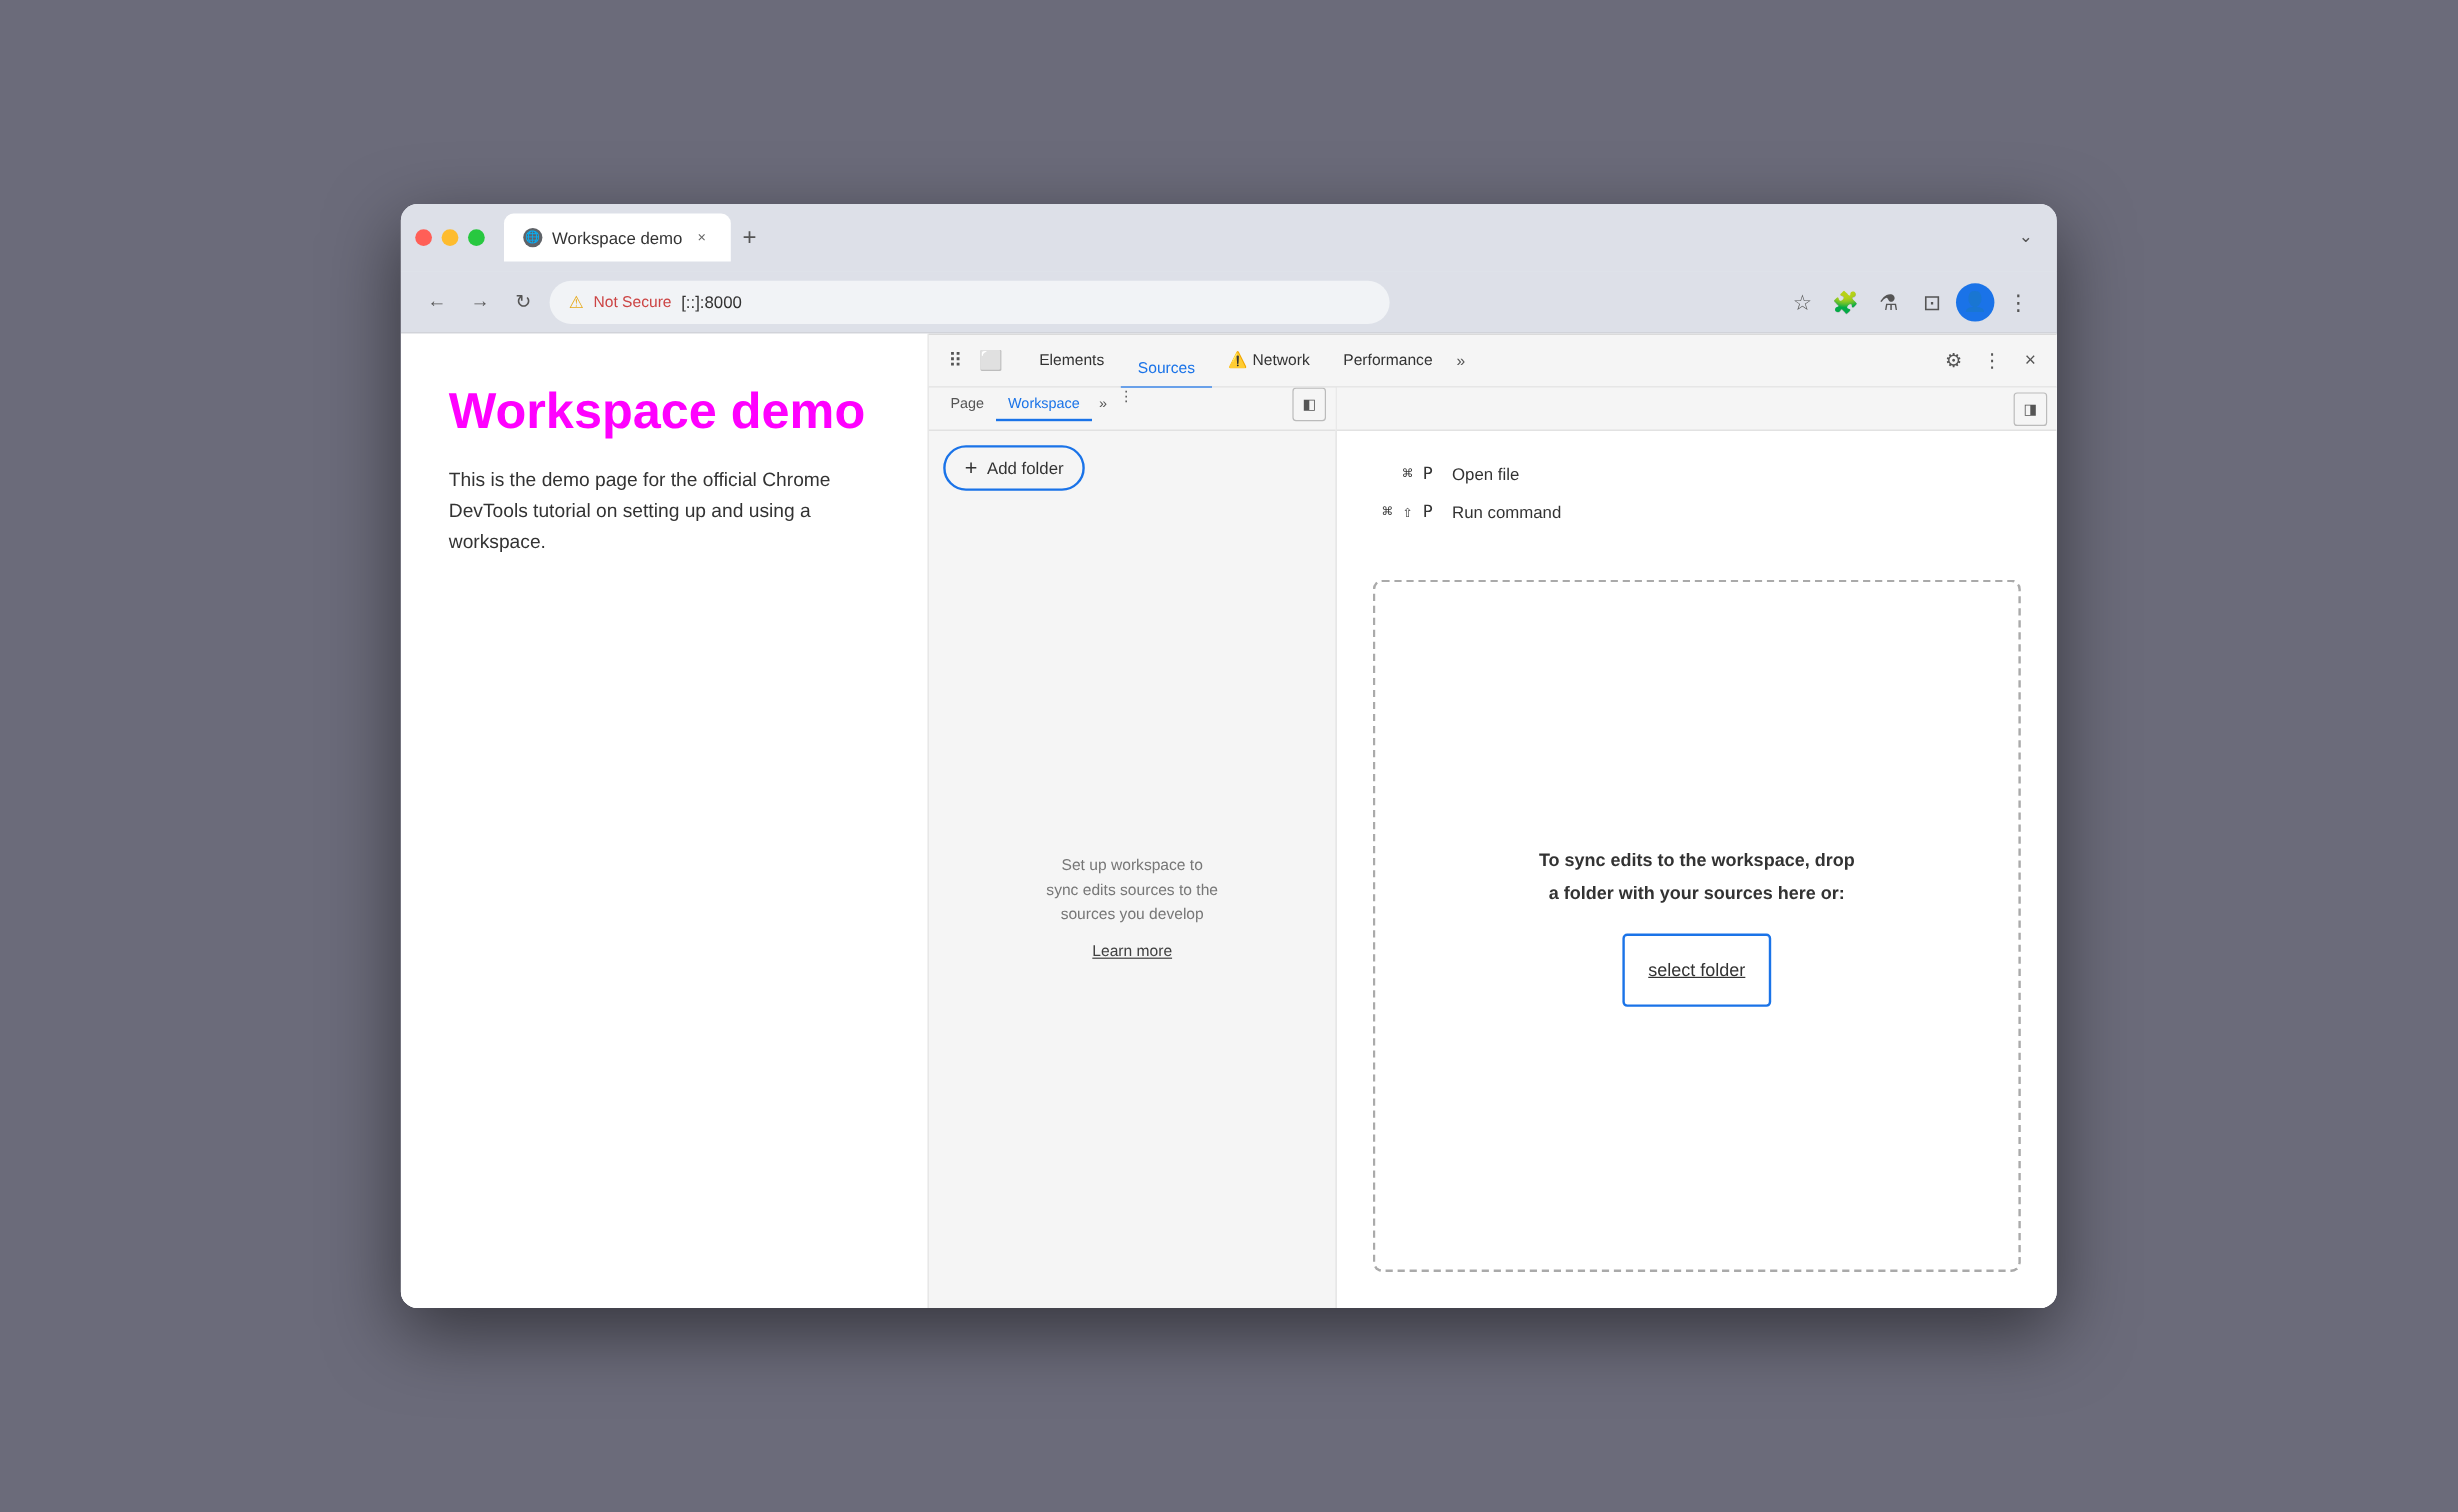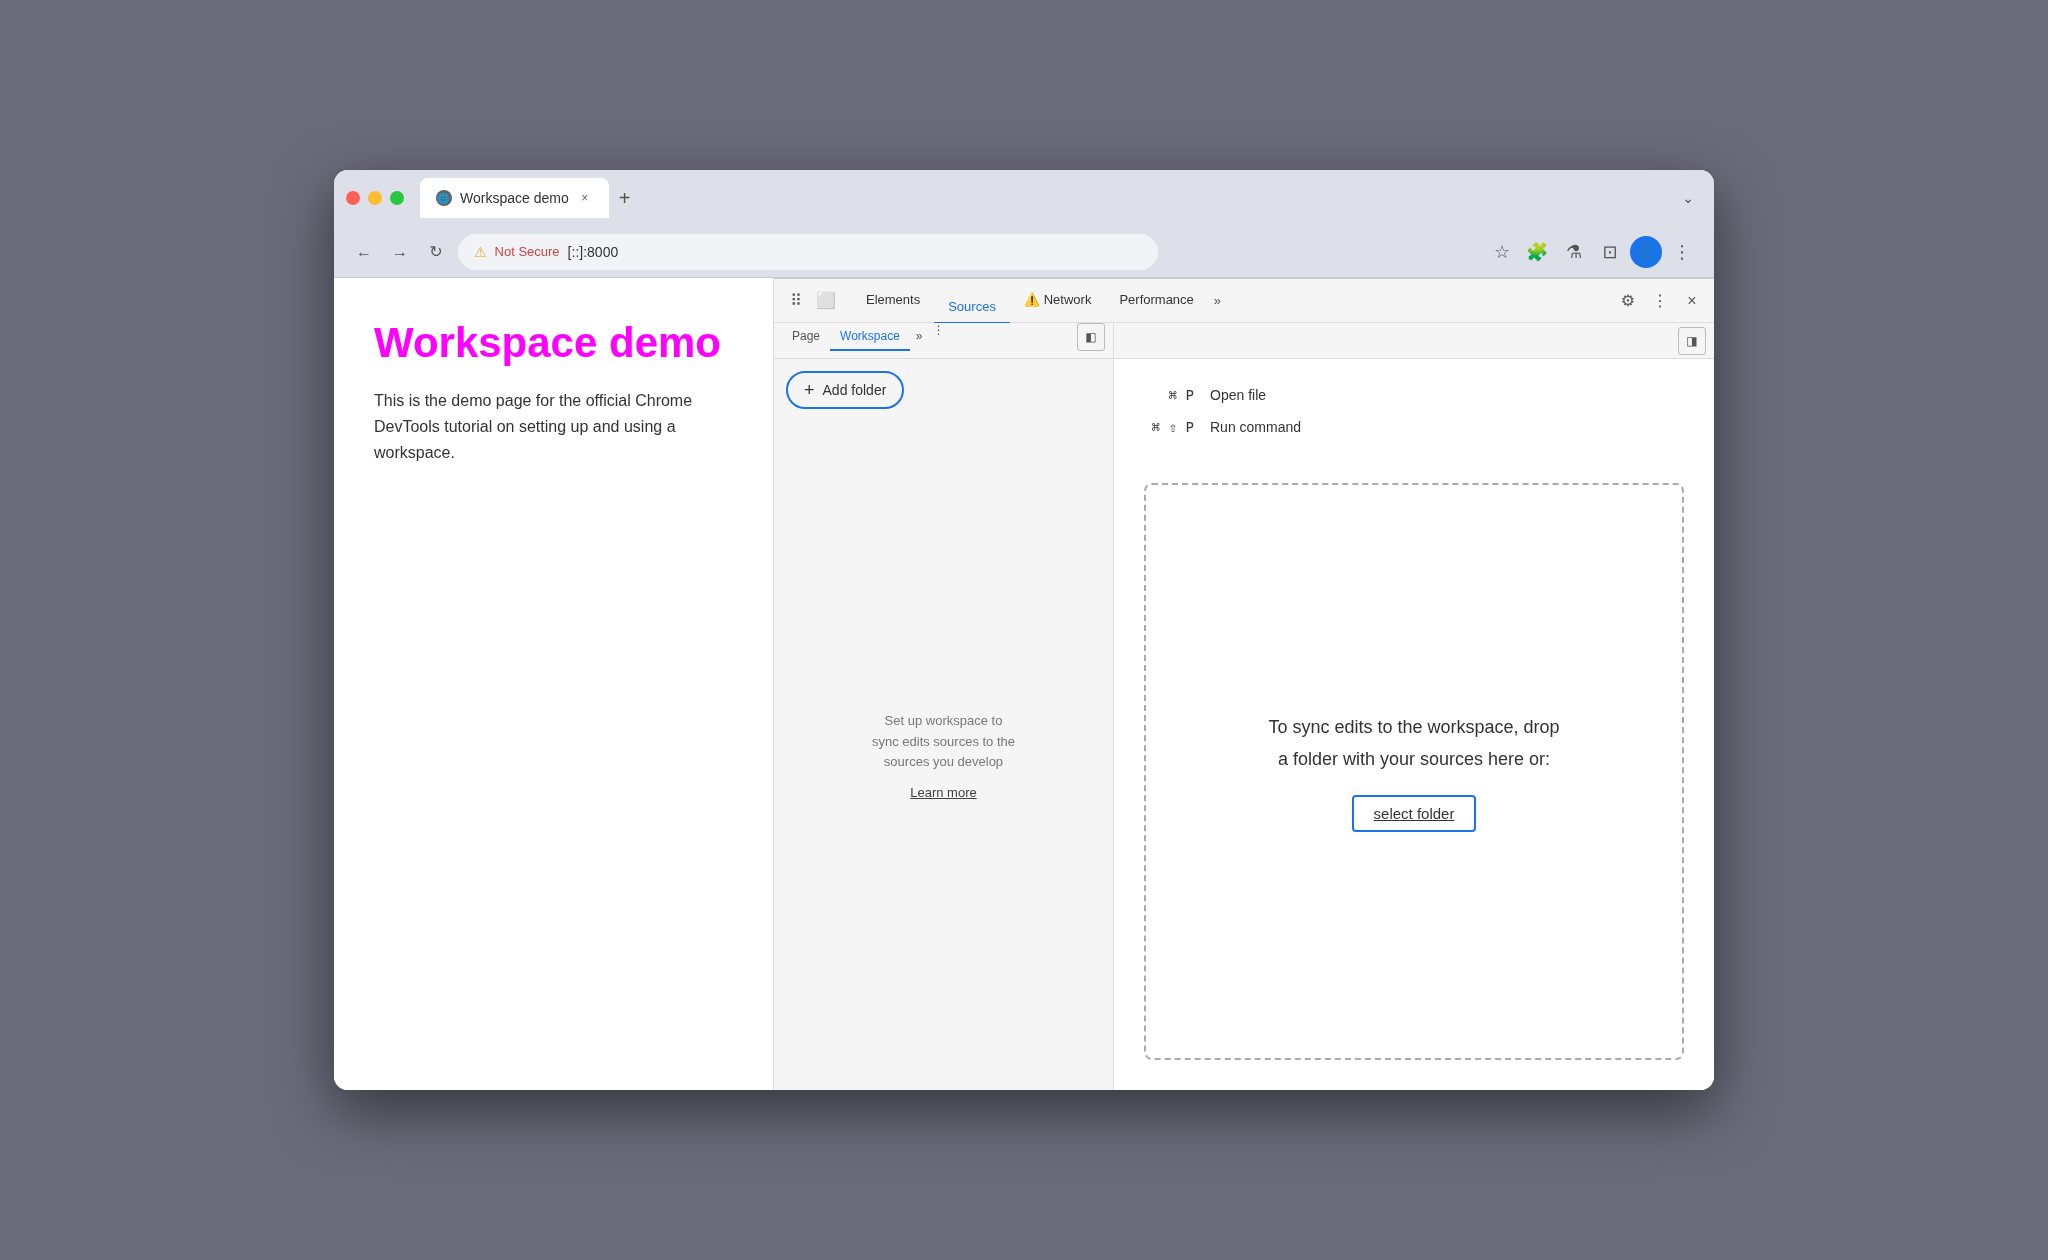--- a/index.html
+++ b/index.html
@@ -495,30 +495,31 @@
       text-align: center;
       margin: 10px;
       flex: 1;
       display: flex;
       flex-direction: column;
       align-items: center;
       justify-content: center;
     }
 
     .drop-zone-text {
-      font-size: 18px;
+      font-size: 15px;
       color: #333;
       line-height: 1.8;
       margin-bottom: 20px;
+      font-weight: bold;
     }
 
     .select-folder-btn {
       border: 2px solid #1a73e8;
       border-radius: 4px;
-      padding: 8px 20px;
+      padding: 20px 20px;
       font-size: 15px;
       color: #333;
       cursor: pointer;
       background: transparent;
       text-decoration: underline;
       font-weight: 500;
     }
 
     .right-panel-content {
       flex: 1;

